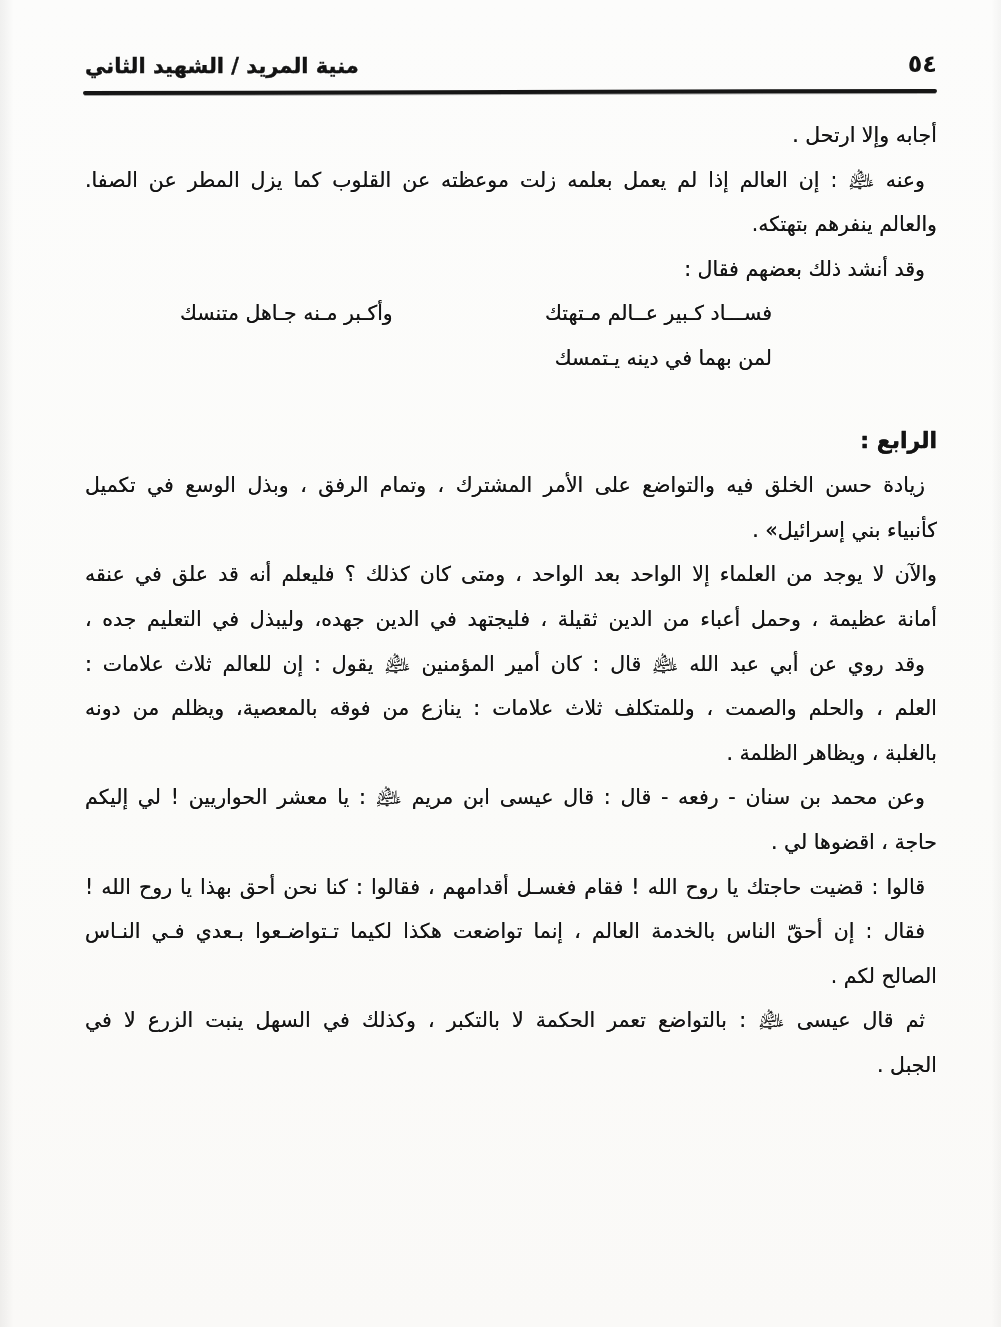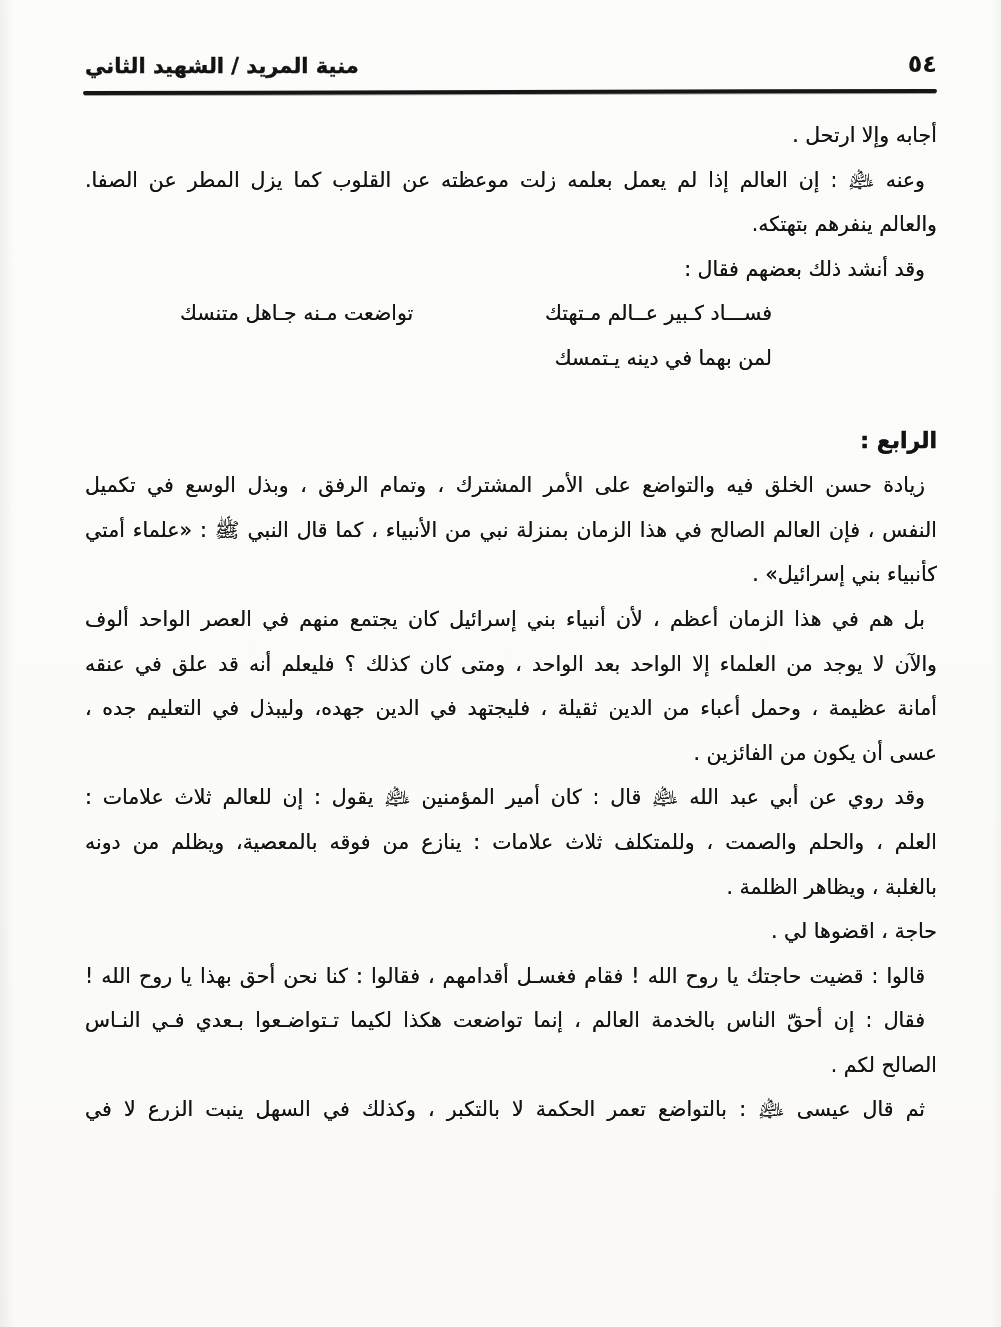--- a/index.html
+++ b/index.html
@@ -76,38 +76,37 @@
   <div class="header-rule"></div>
 
   <div class="body-text">
     <div class="line end">أجابه وإلا ارتحل .</div>
     <div class="line indent">وعنه ﵇ : إن العالم إذا لم يعمل بعلمه زلت موعظته عن القلوب كما يزل المطر عن الصفا.</div>
     <div class="line end">والعالم ينفرهم بتهتكه.</div>
     <div class="line end indent">وقد أنشد ذلك بعضهم فقال :</div>
 
     <div class="verse-row">
       <span>فســـاد كـبير عــالم مـتهتك</span>
-      <span>تواضعت مـنه جـاهل متنسك</span>
+      <span>وأكـبر مـنه جـاهل متنسك</span>
     </div>
     <div class="verse-row">
       <span>لمن بهما في دينه يـتمسك</span>
     </div>
 
     <div class="heading">الرابع :</div>
 
     <div class="line indent">زيادة حسن الخلق فيه والتواضع على الأمر المشترك ، وتمام الرفق ، وبذل الوسع في تكميل</div>
-    <div class="line">النفس ، فإن العالم الصالح في هذا الزمان بمنزلة نبي من الأنبياء ، كما قال النبي ﷺ : «علماء أمتي</div>
     <div class="line end">كأنبياء بني إسرائيل» .</div>
-    <div class="line indent">بل هم في هذا الزمان أعظم ، لأن أنبياء بني إسرائيل كان يجتمع منهم في العصر الواحد ألوف</div>
     <div class="line">والآن لا يوجد من العلماء إلا الواحد بعد الواحد ، ومتى كان كذلك ؟ فليعلم أنه قد علق في عنقه</div>
     <div class="line">أمانة عظيمة ، وحمل أعباء من الدين ثقيلة ، فليجتهد في الدين جهده، وليبذل في التعليم جده ،</div>
-    <div class="line end">عسى أن يكون من الفائزين .</div>
     <div class="line indent">وقد روي عن أبي عبد الله ﵇ قال : كان أمير المؤمنين ﵇ يقول : إن للعالم ثلاث علامات :</div>
     <div class="line">العلم ، والحلم والصمت ، وللمتكلف ثلاث علامات : ينازع من فوقه بالمعصية، ويظلم من دونه</div>
     <div class="line end">بالغلبة ، ويظاهر الظلمة .</div>
+    <div class="line indent">وعن محمد بن سنان - رفعه - قال : قال عيسى ابن مريم ﵇ : يا معشر الحواريين ! لي إليكم</div>
     <div class="line end">حاجة ، اقضوها لي .</div>
     <div class="line indent">قالوا : قضيت حاجتك يا روح الله ! فقام فغسـل أقدامهم ، فقالوا : كنا نحن أحق بهذا يا روح الله !</div>
     <div class="line indent">فقال : إن أحقّ الناس بالخدمة العالم ، إنما تواضعت هكذا لكيما تـتواضـعوا بـعدي فـي النـاس</div>
     <div class="line end">الصالح لكم .</div>
     <div class="line indent">ثم قال عيسى ﵇ : بالتواضع تعمر الحكمة لا بالتكبر ، وكذلك في السهل ينبت الزرع لا في</div>
+    <div class="line end">الجبل .</div>
   </div>
 
 </div>
 
 </body></html>

